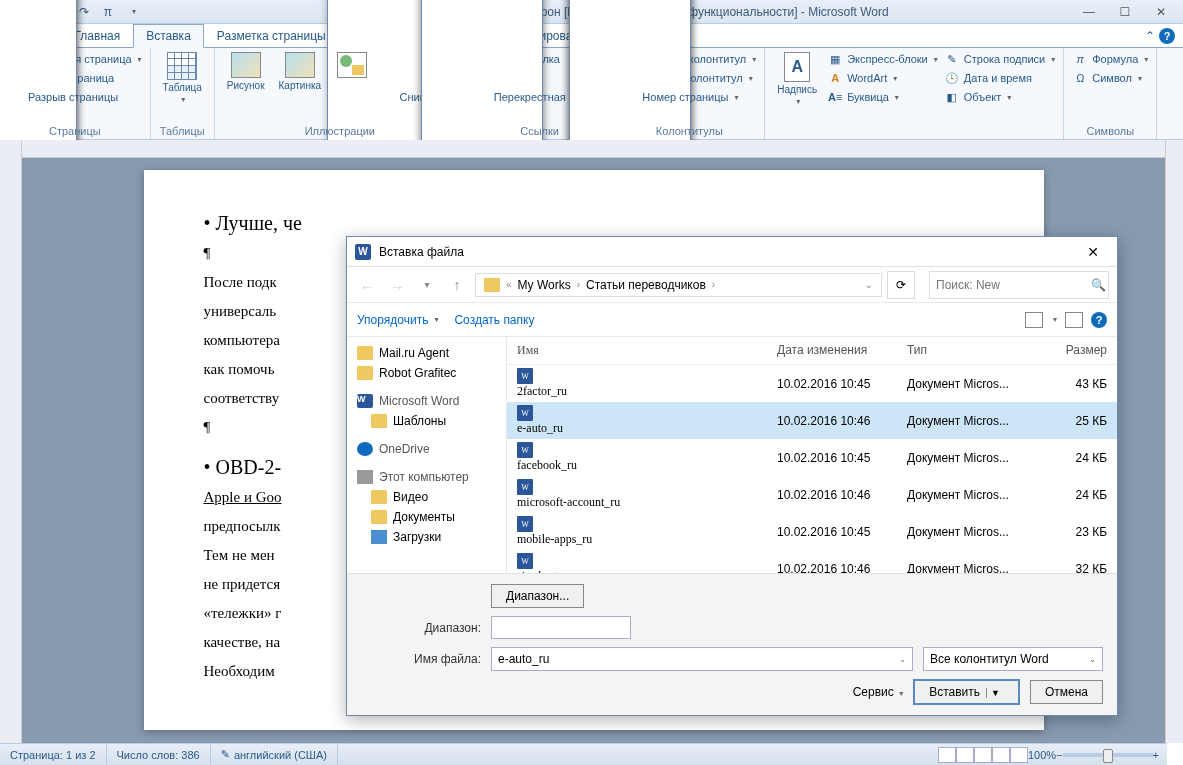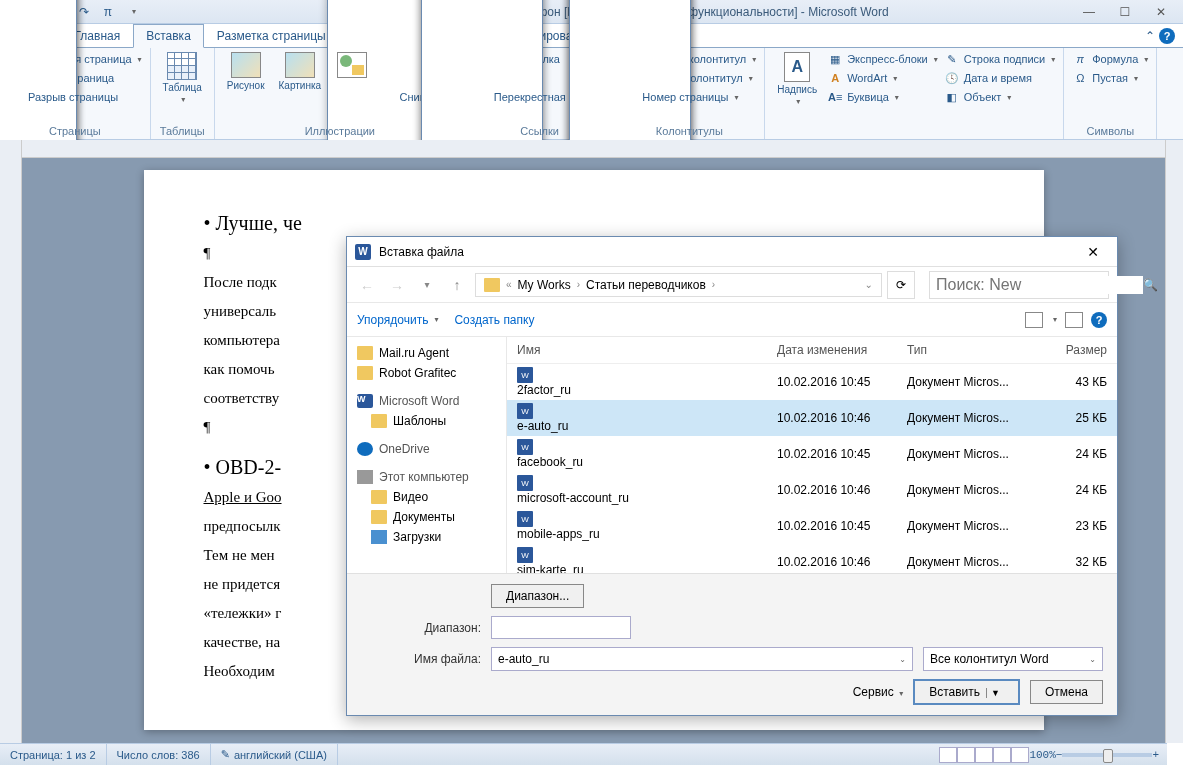--- a/index.html
+++ b/index.html
@@ -55,58 +55,58 @@
 .ruler-h { height: 18px; background: #eaeef4; border-bottom: 1px solid #ccc; }
 .page { background: #fff; margin: 12px auto; width: 900px; min-height: 560px; box-shadow: 0 2px 8px rgba(0,0,0,.3); padding: 24px 60px; }
 .page h1 { font-family: Georgia, serif; font-size: 22px; font-weight: normal; color: #000; line-height: 1.3; }
 .page h2 { font-family: Georgia, serif; font-size: 20px; font-weight: normal; margin-top: 18px; }
 .page p { font-family: Georgia, serif; font-size: 15px; margin-top: 8px; line-height: 1.4; }
 .vscroll { width: 18px; background: #eaeef4; border-left: 1px solid #ccc; }
 
 
 .statusbar { position: absolute; bottom: 0; left: 0; right: 16px; height: 22px; background: linear-gradient(#e8eef7, #d4e0ec); border-top: 1px solid #b8cce4; display: flex; align-items: center; font-size: 11px; color: #2a5a8a; }
 .status-item { padding: 0 10px; border-right: 1px solid #b8cce4; height: 100%; display: flex; align-items: center; gap: 4px; }
-.status-right { margin-left: auto; display: flex; align-items: center; padding: 0 8px; font-family: Liberation Mono, monospace; }
+.status-right { margin-left: auto; display: flex; align-items: center; padding: 0 8px; }
 .view-btn { width: 18px; height: 16px; border: 1px solid #aac; background: #fff; }
 .zoom-slider { width: 90px; height: 4px; background: #b8cce4; position: relative; }
 .zoom-slider::after { content:""; position:absolute; left:45%; top:-4px; width:8px; height:12px; background:#eee; border:1px solid #888; border-radius:2px; }
 
 
 .dialog { position: absolute; top: 236px; left: 346px; width: 772px; height: 480px; background: #fff; border: 1px solid #6a8ab0; box-shadow: 0 4px 16px rgba(0,0,0,.3); display: flex; flex-direction: column; }
 .dlg-title { height: 30px; background: #fff; border-bottom: 1px solid #e0e0e0; display: flex; align-items: center; padding: 0 8px; gap: 8px; }
 .dlg-title .word-icon { width: 16px; height: 16px; font-size: 10px; }
 .dlg-close { margin-left: auto; width: 32px; height: 24px; display: flex; align-items: center; justify-content: center; font-size: 14px; }
 .dlg-nav { height: 36px; display: flex; align-items: center; padding: 0 8px; gap: 6px; border-bottom: 1px solid #e8e8e8; }
 .nav-arrow { width: 24px; height: 24px; display: flex; align-items: center; justify-content: center; color: #888; font-size: 14px; }
 .nav-arrow.disabled { color: #ccc; }
 .crumb { display: flex; align-items: center; gap: 6px; padding: 4px 8px; border: 1px solid #ddd; flex: 1; font-size: 12px; }
 .crumb .sep { color: #888; font-size: 10px; }
 .folder-ic { width: 16px; height: 14px; background: #f0c860; border-radius: 1px; display: inline-block; }
 .refresh { width: 28px; height: 28px; border: 1px solid #ddd; display: flex; align-items: center; justify-content: center; margin-left: -1px; }
 .search-box { width: 180px; height: 28px; border: 1px solid #ddd; display: flex; align-items: center; padding: 0 6px; margin-left: 8px; }
-.search-box input { border: none; outline: none; flex: 1; font-size: 16px; }
+.search-box input { border: none; outline: none; flex: 1; font-size: 12px; }
 .dlg-toolbar { height: 34px; display: flex; align-items: center; padding: 0 10px; gap: 16px; border-bottom: 1px solid #e8e8e8; }
 .tb-link { color: #0066cc; font-size: 12px; display: flex; align-items: center; gap: 4px; }
 .tb-right { margin-left: auto; display: flex; gap: 8px; align-items: center; }
 .view-ic { width: 18px; height: 16px; border: 1px solid #888; }
 
 .dlg-body { flex: 1; display: flex; overflow: hidden; }
 .nav-pane { width: 160px; border-right: 1px solid #e8e8e8; padding: 6px 4px; overflow: hidden; }
 .nav-item { display: flex; align-items: center; gap: 6px; padding: 3px 6px; font-size: 12px; }
 .nav-item.group-hdr { color: #555; }
 .nav-item .ic-sm { width: 16px; height: 14px; display: inline-block; }
 .ic-folder { background: #f0c860; border-radius: 1px; }
 .ic-word { background: #2b579a; color:#fff; font-size:9px; font-weight:bold; display:flex; align-items:center; justify-content:center; border-radius:2px; }
 .ic-onedrive { background: #0f6cbd; border-radius: 50%; }
 .ic-pc { background: #999; }
 .ic-down { background: #4a90d0; }
 
 .file-pane { flex: 1; display: flex; flex-direction: column; }
 .file-header { display: flex; padding: 6px 10px; border-bottom: 1px solid #eee; font-size: 12px; color: #555; }
-.col-name { flex: 1; }
+.col-name { flex: 1; font-family: Liberation Serif, serif; }
 .col-date { width: 130px; }
 .col-type { width: 130px; }
 .col-size { width: 70px; text-align: right; }
 .file-row { display: flex; padding: 3px 10px; font-size: 12px; align-items: center; }
 .file-row.selected { background: #cde6f7; }
 .file-row .ic-file { width: 16px; height: 16px; margin-right: 6px; background: #2b579a; color:#fff; font-size:8px; display:flex; align-items:center; justify-content:center; border-radius:1px; }
 
 .dlg-bottom { border-top: 1px solid #e0e0e0; padding: 10px 14px; background: #f4f4f4; }
 .field-row { display: flex; align-items: center; gap: 10px; margin-bottom: 8px; }
 .field-row label { width: 120px; text-align: right; font-size: 12px; color: #333; }
@@ -332,21 +332,21 @@
   <div class="group">
     <div class="group-body">
       <div class="stack">
         <div class="small-btn">
             <span class="icon" style="font-style:italic">π</span>
             <span>Формула</span>
             <span class="dd">▾</span>
           </div>
         <div class="small-btn">
             <span class="icon">Ω</span>
-            <span>Пустая</span>
+            <span>Символ</span>
             <span class="dd">▾</span>
           </div>
       </div>
     </div>
     <div class="group-label">Символы</div>
   </div>
 </div>
 
 <div class="doc-area">
   <div class="ruler-v"></div>

